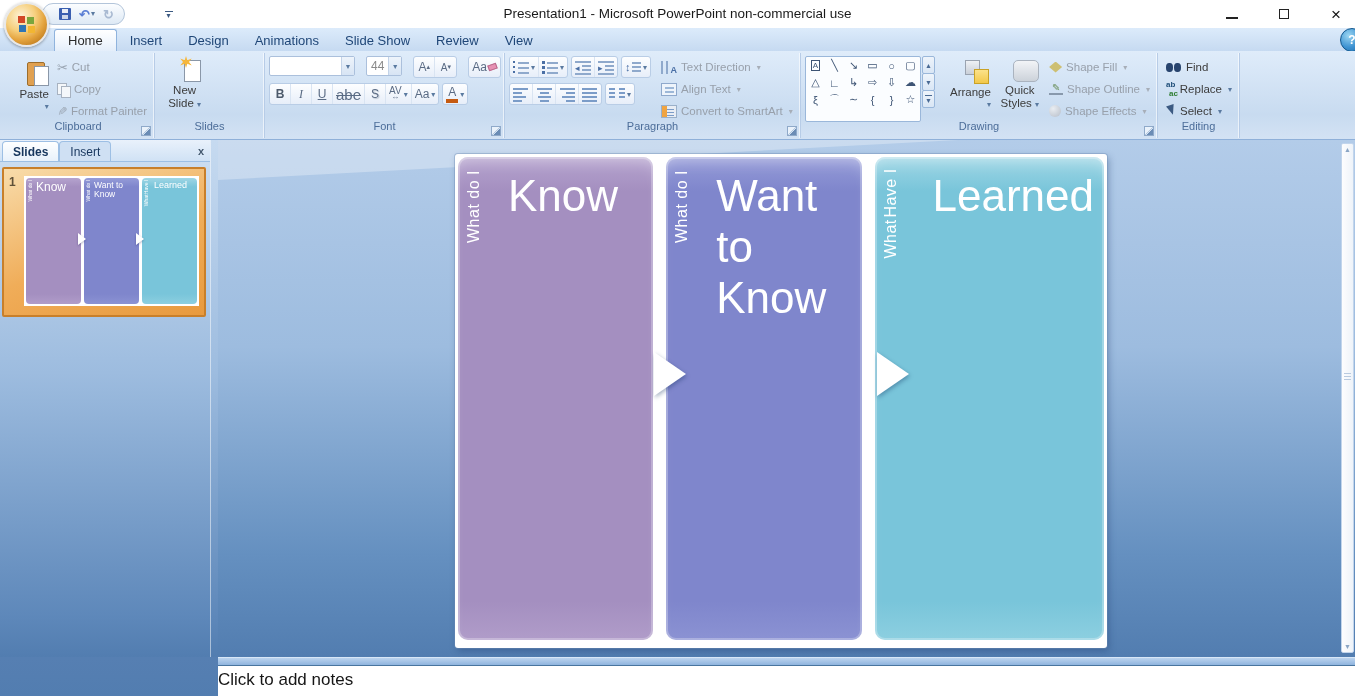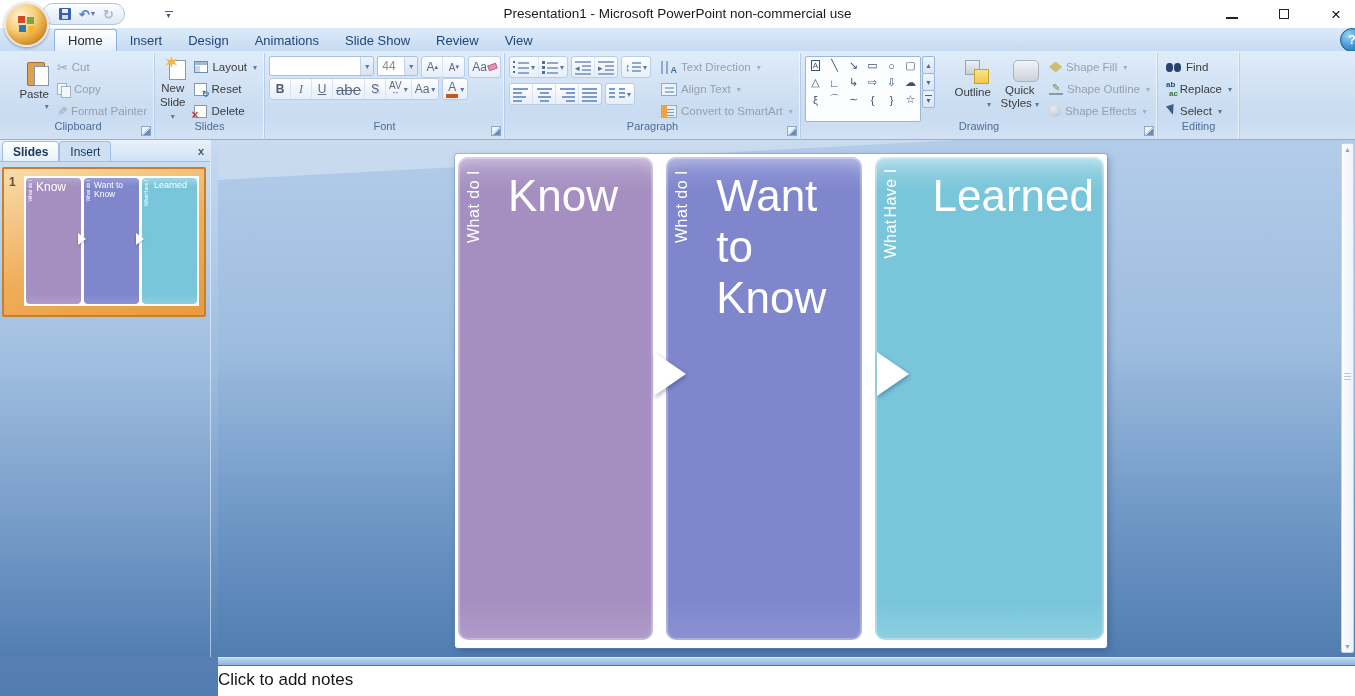--- a/index.html
+++ b/index.html
@@ -306,39 +306,25 @@
     </div>
     <div class="grp-label">Clipboard</div>
     <div class="dlg"></div>
   </div>
 
   <div class="grp" style="width:110px;display:flex;gap:4px">
     <div class="bigbtn" style="width:42px">
       <span class="ico-newslide"></span>
       <span class="lbl"><span>New</span><br><span>Slide</span> <span class="caret8">▾</span></span>
     </div>
-    <div class="smallcol">
-      <div class="sbtn drop">
-          <span class="ico-layout"></span>
-          <span>Layout</span>
-        </div>
-      <div class="sbtn">
-          <span class="ico-reset"></span>
-          <span>Reset</span>
-        </div>
-      <div class="sbtn">
-          <span class="ico-del"></span>
-          <span>Delete</span>
-        </div>
-    </div>
     <div class="grp-label">Slides</div>
   </div>
 
   <div class="grp" style="width:240px">
-    <div style="display:flex;gap:3px;">
+    <div style="display:flex;gap:11px;margin-bottom:5px">
       <div class="combo" style="width:108px">
           <span class="cv"></span>
           <span class="ca">▼</span>
         </div>
       <div class="combo" style="width:42px">
           <span class="cv">44</span>
           <span class="ca">▼</span>
         </div>
       <div class="strip">
         <span class="cell supup">
@@ -478,21 +464,21 @@
         <span class="gal-btn">▲</span>
         <span class="gal-btn">▼</span>
         <span class="gal-btn">
             <span class="mbar"></span>
             <span>▼</span>
           </span>
       </div>
     </div>
     <div class="bigbtn" style="width:52px">
       <span class="ico-arrange"></span>
-      <span class="lbl">Outline</span>
+      <span class="lbl">Arrange</span>
       <span class="caret8">▾</span>
     </div>
     <div class="bigbtn" style="width:44px">
       <span class="ico-quick"></span>
       <span class="lbl dis"><span>Quick</span><br><span>Styles</span> <span class="caret8">▾</span></span>
     </div>
     <div class="smallcol">
       <div class="sbtn dis drop">
           <span class="ico-fill"></span>
           <span>Shape Fill</span>

